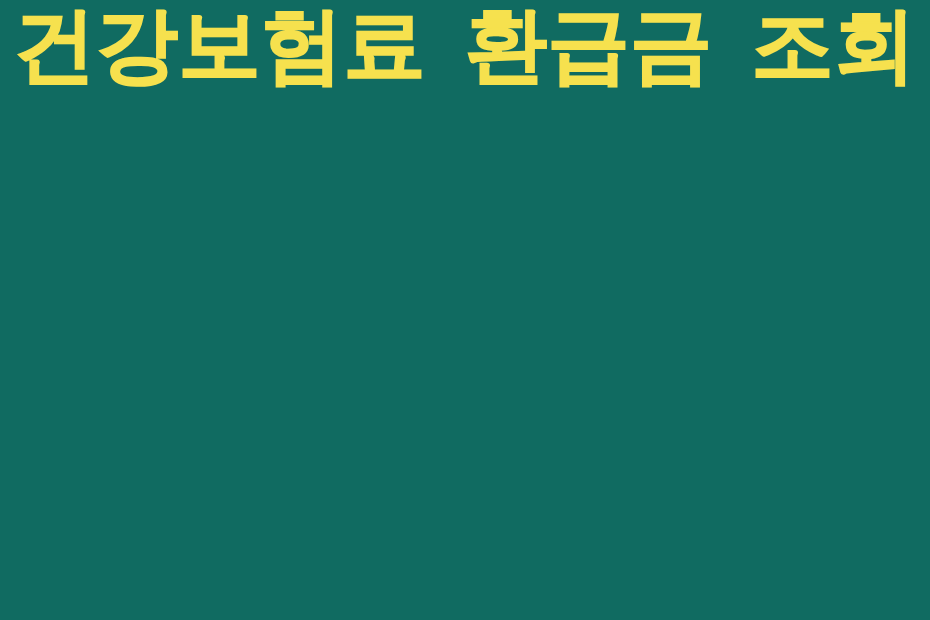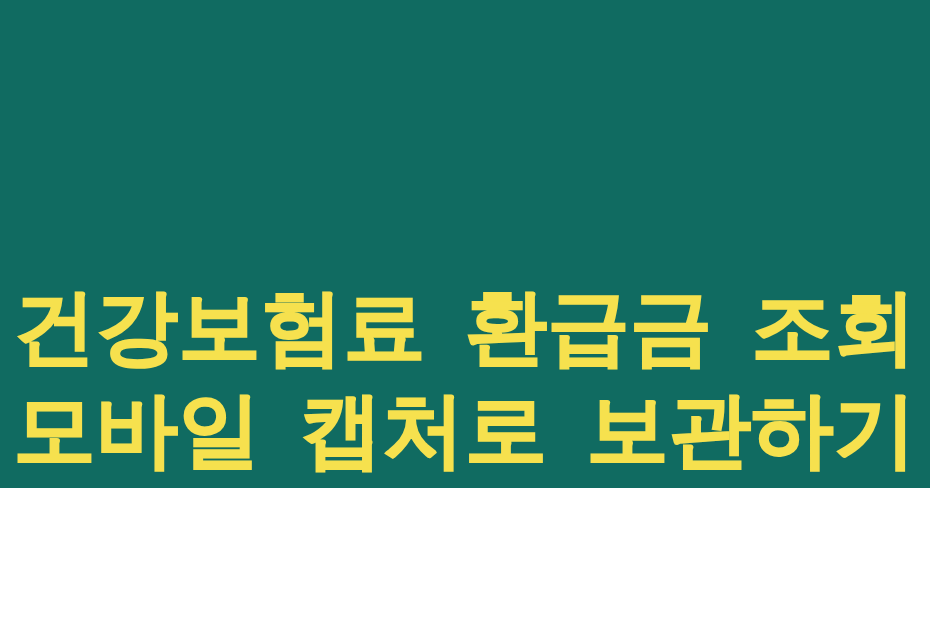--- a/index.html
+++ b/index.html
@@ -13,26 +13,26 @@
     height: 620px;
     overflow: hidden;
     font-family: "DejaVu Sans", "Liberation Sans", sans-serif;
   }
 
   
   .thumbnail-card {
     position: relative;
     box-sizing: border-box;
     width: 930px;
-    height: 488px;
+    height: 620px;
     background: #106B61;
     display: flex;
     flex-direction: column;
     align-items: center;
-    justify-content: flex-end;
+    justify-content: flex-start;
   }
 
   
   .headline {
     position: relative;
     width: 100%;
     text-align: center;
     
     transform: translateY(-6px);
   }
@@ -54,17 +54,16 @@
 </style>
 </head>
 <body>
 
 <div class="thumbnail-card">
 
   <div class="headline">
 
     <span class="headline-line">건강보험료 환급금 조회</span>
 
-    <span class="headline-line">모바일 캡처로 보관하기</span>
 
   </div>
 
 </div>
 
 </body></html>

